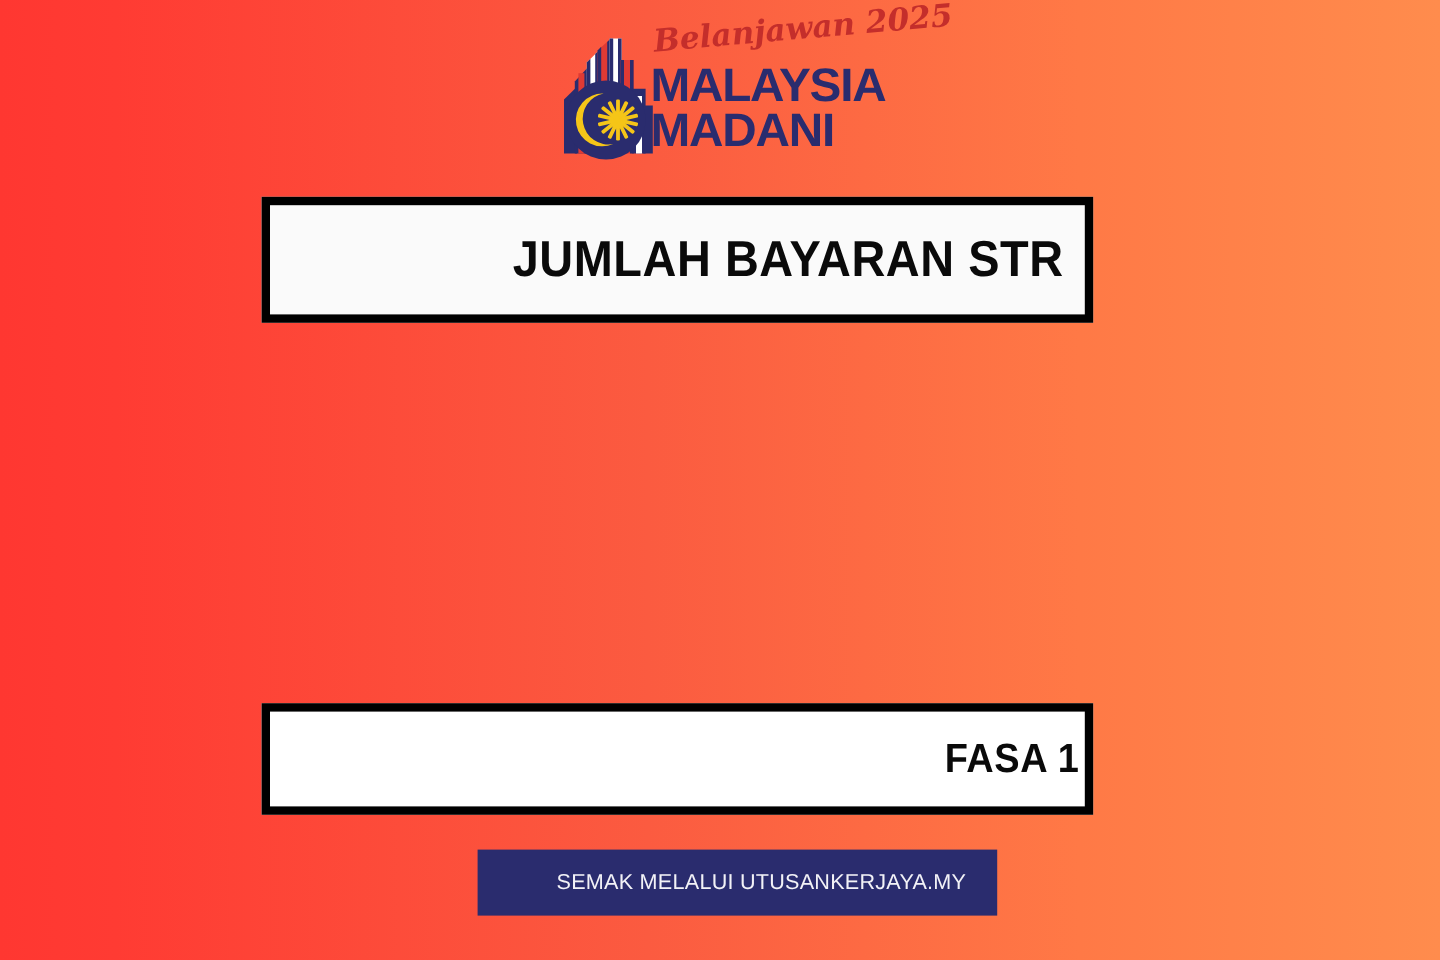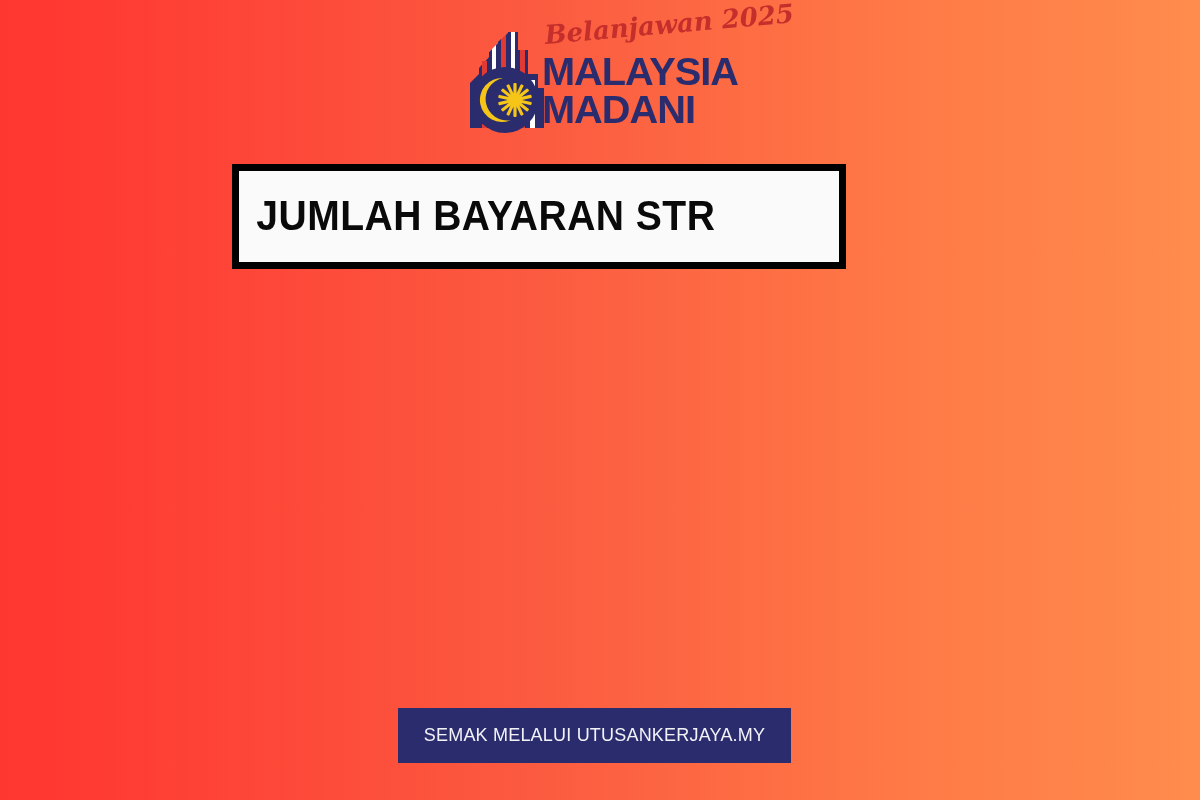--- a/index.html
+++ b/index.html
@@ -67,28 +67,28 @@
     transform: scaleX(1.02);
     transform-origin: left center;
     white-space: nowrap;
   }
   #madani-1 { left: 2px; top: 36px; }
   #madani-2 { left: 2px; top: 74px; }
 
   
   .panel {
     position: absolute;
-    left: 232px;
-    width: 614px;
+    left: 218px;
+    width: 693px;
     background: #FAFAFA;
     border: 7px solid #000000;
     box-sizing: border-box;
     display: flex;
     align-items: center;
-    justify-content: flex-start;
+    justify-content: flex-end;
     text-align: center;
   }
   #panel-title {
     top: 164px;
     height: 105px;
   }
   #panel-main {
     top: 284px;
     height: 287px;
   }
@@ -130,20 +130,21 @@
   #footer-bar {
     position: absolute;
     left: 398px;
     top: 708px;
     width: 393px;
     height: 55px;
     background: #2A2C6E;
     display: flex;
     align-items: center;
     justify-content: center;
+    padding-left: 40px;
   }
   #footer-text {
     font-family: "Liberation Sans", sans-serif;
     font-weight: normal;
     font-size: 18px;
     color: #F2F2F7;
     letter-spacing: 0.2px;
     white-space: nowrap;
   }
 </style>
@@ -209,18 +210,21 @@
       <div class="madani-line" id="madani-1">MALAYSIA</div>
       <div class="madani-line" id="madani-2">MADANI</div>
     </div>
   </div>
 
   <div class="panel" id="panel-title">
     <div class="title-text">JUMLAH BAYARAN STR</div>
   </div>
 
 
+  <div class="panel" id="panel-phase">
+    <div class="phase-text">FASA 1</div>
+  </div>
 
   <div id="footer-bar">
     <span id="footer-text">SEMAK MELALUI UTUSANKERJAYA.MY</span>
   </div>
 
 </div>
 
 </body></html>

